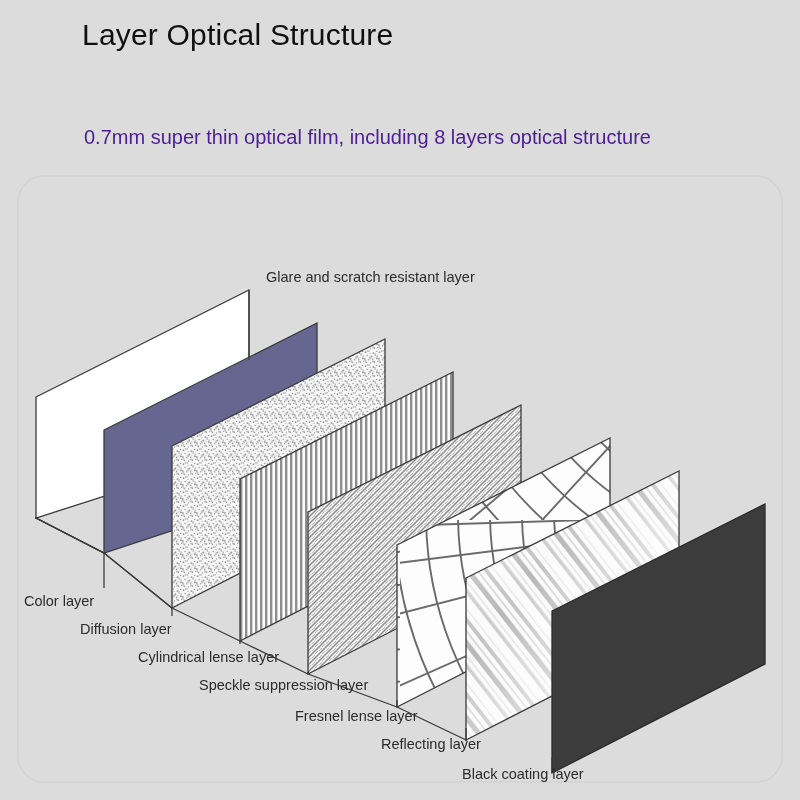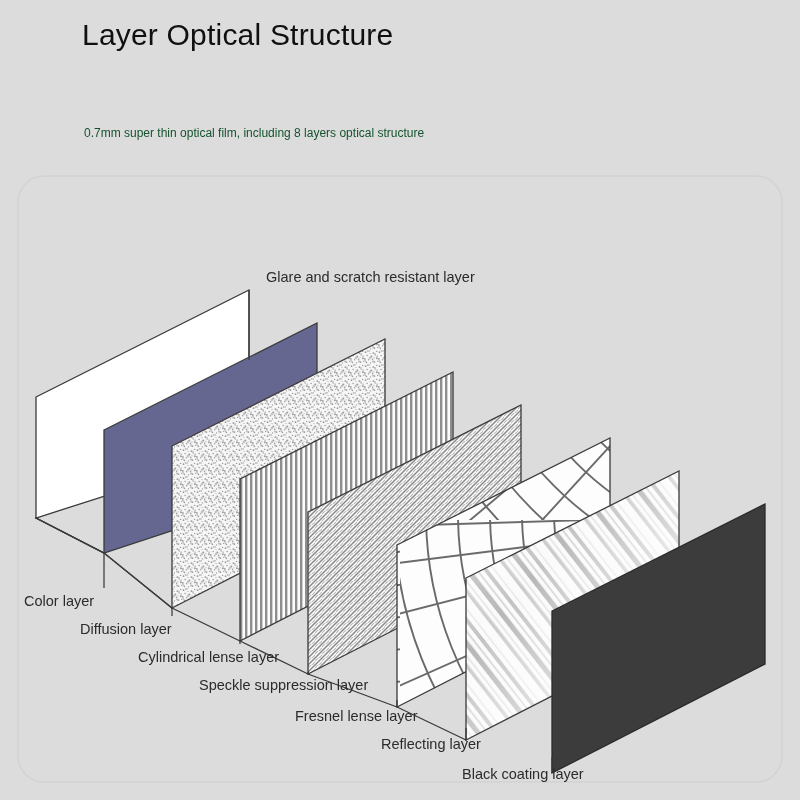--- a/index.html
+++ b/index.html
@@ -28,23 +28,23 @@
     font-size: 30px;
     font-weight: 400;
     color: #101010;
     letter-spacing: 0.2px;
     white-space: nowrap;
   }
   .subtitle {
     position: absolute;
     left: 84px;
     top: 126px;
-    font-size: 12px;
+    font-size: 20px;
     font-weight: 400;
-    color: #14532d;
+    color: #4c1d95;
     white-space: nowrap;
   }
   #diagram {
     position: absolute;
     left: 0;
     top: 0;
     width: 800px;
     height: 800px;
   }
   .lbl {

